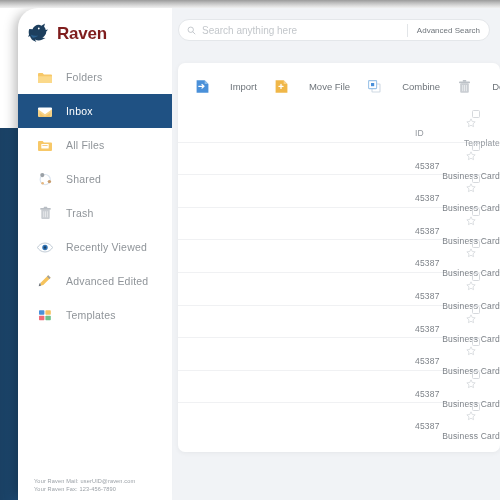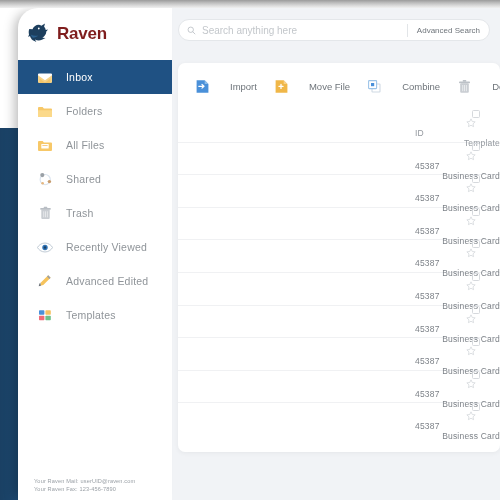--- a/index.html
+++ b/index.html
@@ -235,39 +235,39 @@
       <svg class="logo-mark" viewBox="0 0 26 24">
         <path d="M4.5 7.2c1.3-2.6 3.6-4.4 6-4.4 1.1 0 2.1.3 2.9.9l3.6-2.2-.9 3.2c.9.9 1.5 2.1 1.6 3.4l2.4-.5-1.8 1.9c-.1 2.6-1.6 4.9-3.9 6.3l3.1.3-3.6 1.7c-1 .4-2.1.6-3.2.6-1.4 0-2.7-.3-3.8-.9l1.5 2.6-3.6-1.9c-1.4-1.1-2.4-2.6-2.8-4.3l-1.8 1.2.8-2.6c-.2-.8-.3-1.6-.3-2.4 0-1.1.2-2.1.6-3z" fill="#1d3f5e"></path>
         <path d="M10.8 5.6c.5 0 .9.4.9.9s-.4.9-.9.9-.9-.4-.9-.9.4-.9.9-.9z" fill="#ffffff"></path>
         <path d="M2.6 12.4c2.3 1.2 5 1.6 7.6 1.1-1.5 1.6-3.7 2.4-5.9 2.1l-1.7-3.2z" fill="#2b5f8c"></path>
       </svg>
       <span class="logo-text">Raven</span>
     </div>
 
     <nav class="nav">
 
+      <div class="nav-item">
+        <span class="nav-ico">
+          <svg width="16" height="13" viewBox="0 0 16 13">
+            <path d="M1 3a1 1 0 0 1 1-1h3.6l1.3 1.5H14a1 1 0 0 1 1 1V11a1 1 0 0 1-1 1H2a1 1 0 0 1-1-1V3z" fill="#f7c868"></path>
+            <path d="M1 5.2h14V11a1 1 0 0 1-1 1H2a1 1 0 0 1-1-1V5.2z" fill="#fbd98a"></path>
+          </svg>
+        </span>
+        <span class="nav-label">Folders</span>
+      </div>
+
       <div class="nav-item active">
         <span class="nav-ico">
           <svg width="16" height="13" viewBox="0 0 16 13">
             <rect x="1" y="3.5" width="14" height="8.5" rx="1" fill="#f6d38a"></rect>
             <path d="M1 4.2l7 5 7-5v-.7a1 1 0 0 0-1-1H2a1 1 0 0 0-1 1v.7z" fill="#fff"></path>
             <path d="M2.6 7.6l5.4 3.9 5.4-3.9V11a1 1 0 0 1-1 1H3.6a1 1 0 0 1-1-1V7.6z" fill="#f2c46a"></path>
           </svg>
         </span>
         <span class="nav-label">Inbox</span>
-      </div>
-
-      <div class="nav-item">
-        <span class="nav-ico">
-          <svg width="16" height="13" viewBox="0 0 16 13">
-            <path d="M1 3a1 1 0 0 1 1-1h3.6l1.3 1.5H14a1 1 0 0 1 1 1V11a1 1 0 0 1-1 1H2a1 1 0 0 1-1-1V3z" fill="#f7c868"></path>
-            <path d="M1 5.2h14V11a1 1 0 0 1-1 1H2a1 1 0 0 1-1-1V5.2z" fill="#fbd98a"></path>
-          </svg>
-        </span>
-        <span class="nav-label">Folders</span>
       </div>
 
       <div class="nav-item">
         <span class="nav-ico">
           <svg width="16" height="13" viewBox="0 0 16 13">
             <path d="M1 3a1 1 0 0 1 1-1h3.6l1.3 1.5H14a1 1 0 0 1 1 1V11a1 1 0 0 1-1 1H2a1 1 0 0 1-1-1V3z" fill="#f7c868"></path>
             <rect x="4.3" y="5" width="7.4" height="4.6" rx="0.6" fill="#ffffff"></rect>
             <rect x="5.4" y="6.2" width="5.2" height="0.8" fill="#f4c169"></rect>
           </svg>
         </span>

